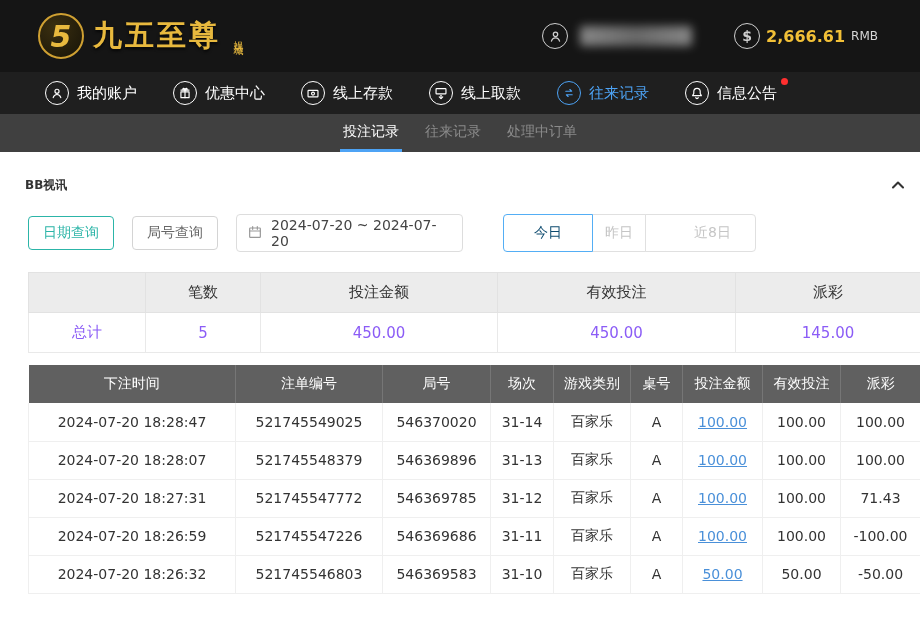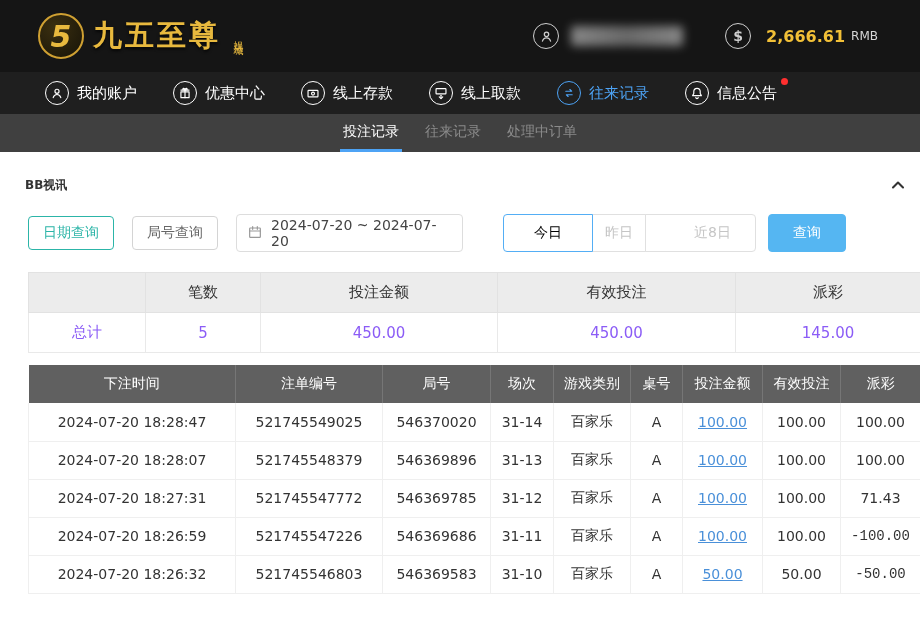--- a/index.html
+++ b/index.html
@@ -11,21 +11,21 @@
   .topbar { height:72px; background:#151515; display:flex; align-items:center; justify-content:space-between; padding:0 42px 0 38px; }
   .logo { display:flex; align-items:center; gap:9px; cursor:pointer; }
   .logo-emblem { width:46px; height:46px; border:2px solid #cfa032; border-radius:50%; color:#e8b93e; font-size:30px; font-weight:bold; font-style:italic; display:flex; align-items:center; justify-content:center; background:radial-gradient(circle at 35% 30%, #3a2f10, #171308); }
   .logo-title { color:#e8b93e; font-size:29px; font-weight:bold; letter-spacing:3px; text-shadow:0 2px 3px rgba(0,0,0,.7); }
   .logo-sub { writing-mode:vertical-rl; color:#e8b93e; font-size:10px; letter-spacing:2px; line-height:12px; margin-left:2px; }
   .user-area { display:flex; align-items:center; }
   .round-icon { width:26px; height:26px; border:1.5px solid #cfcfcf; border-radius:50%; display:flex; align-items:center; justify-content:center; color:#cfcfcf; flex:0 0 auto; }
   .round-icon svg { width:15px; height:15px; stroke:currentColor; fill:none; stroke-width:2; stroke-linecap:round; stroke-linejoin:round; }
   .username-blur { width:112px; height:20px; margin-left:12px; border-radius:3px; background:linear-gradient(90deg,#9a9a9a,#777,#9a9a9a); filter:blur(5px); opacity:.85; }
   .dollar-icon { margin-left:42px; font-size:14px; font-weight:bold; }
-  .balance { color:#f2c037; font-size:16px; font-weight:bold; margin-left:15px; }
+  .balance { color:#f2c037; font-size:16px; font-weight:bold; margin-left:6px; }
   .currency { color:#d6d6d6; font-size:12px; margin-left:6px; }
 
   
   .mainnav { height:42px; background:#1f1f1f; display:flex; align-items:center; padding:0 45px; gap:36px; }
   .nav-item { display:flex; align-items:center; gap:8px; color:#fff; font-size:15px; cursor:pointer; position:relative; white-space:nowrap; }
   .nav-item.active { color:#4da3f5; }
   .nav-icon { width:24px; height:24px; border:1.5px solid currentColor; border-radius:50%; display:flex; align-items:center; justify-content:center; flex:0 0 auto; }
   .nav-icon svg { width:14px; height:14px; stroke:currentColor; fill:none; stroke-width:2; stroke-linecap:round; stroke-linejoin:round; }
   .badge-dot { position:absolute; top:-3px; right:-11px; width:7px; height:7px; border-radius:50%; background:#ff2f2f; }
 
@@ -51,37 +51,37 @@
   .query-row { display:flex; align-items:center; margin:16px 0 0 28px; gap:18px; height:38px; }
   .btn { border-radius:4px; font-size:14px; display:flex; align-items:center; justify-content:center; cursor:pointer; background:#fff; white-space:nowrap; }
   .btn-teal { height:34px; padding:0 14px; border:1px solid #2cb5a8; color:#2cb5a8;text-align:center; }
   .btn-gray { height:34px; padding:0 14px; border:1px solid #d4d4d4; color:#666; }
   .date-input { height:38px; width:227px; border:1px solid #ddd; border-radius:4px; display:flex; align-items:center; padding:0 10px; gap:8px; font-size:14px; color:#444; cursor:pointer; }
   .cal-icon svg { width:16px; height:16px; stroke:#999; fill:none; stroke-width:1.8; stroke-linecap:round; }
   .seg { display:flex; margin-left:-10px; }
   .seg .seg-btn { height:38px; background:#fff; border:1px solid #e0e0e0; color:#c5c5c5; font-size:14px; margin-left:-1px; display:flex; align-items:center; cursor:pointer; }
   .seg .seg-btn:first-child { border-radius:4px 0 0 4px; }
   .seg .seg-btn:last-child { border-radius:0 4px 4px 0;padding-left:48px; }
-  .seg .seg-btn.active { border-color:#54aef5; color:#000000; position:relative; z-index:1;margin-left:32px; }
+  .seg .seg-btn.active { border-color:#54aef5; color:#0c4a6e; position:relative; z-index:1;margin-left:32px; }
   .seg-today { padding:0 30px; } .seg-yest { padding:0 12px; } .seg-8d { padding:0 24px; }
   .btn-search { height:38px; padding:0 24px; background:#55b6f2; border:1px solid #55b6f2; color:#fff; margin-left:-6px; }
 
   
   table { border-collapse:collapse; table-layout:fixed; }
   .summary { margin:20px 0 0 28px; width:892px; font-size:15px; }
   .summary th { background:#ececec; border:1px solid #e2e2e2; font-weight:normal; color:#333; height:40px; text-align:center; }
   .summary td { height:40px; text-align:center; color:#8b5cf6; border:1px solid #e9e9e9; background:#fff; }
 
   
   .detail { margin:12px 0 0 28px; width:892px; font-size:14px; }
   .detail th { background:#606060; color:#fff; font-weight:normal; height:38px; text-align:center; border-left:1px solid rgba(255,255,255,.14); }
   .detail th:first-child { border-left:none; }
   .detail td { height:38px; text-align:center; color:#333; border:1px solid #efefef; border-top:none; background:#fff; }
   .bet-link { color:#4a90d9; text-decoration:underline; cursor:pointer; }
-  .neg { color:#e83333;font-family:Liberation Mono, monospace; }
+  .neg { color:#e83333; }
 </style>
 </head>
 <body>
 
 <div class="page">
 
   <header class="topbar">
     <div class="logo">
       <div class="logo-emblem">
         <span>5</span>
@@ -192,21 +192,20 @@
             <line x1="15.5" y1="4" x2="15.5" y2="8"></line>
           </svg>
       </span>
       <span>2024-07-20 ~ 2024-07-20</span>
     </div>
     <div class="seg">
       <div class="seg-btn seg-today active">今日</div>
       <div class="seg-btn seg-yest">昨日</div>
       <div class="seg-btn seg-8d">近8日</div>
     </div>
-    <div class="btn btn-search">查询</div>
   </div>
 
   <table class="summary">
     <colgroup>
         <col style="width:117px">
         <col style="width:115px">
         <col style="width:237px">
         <col style="width:238px">
         <col style="width:185px">
       </colgroup>

